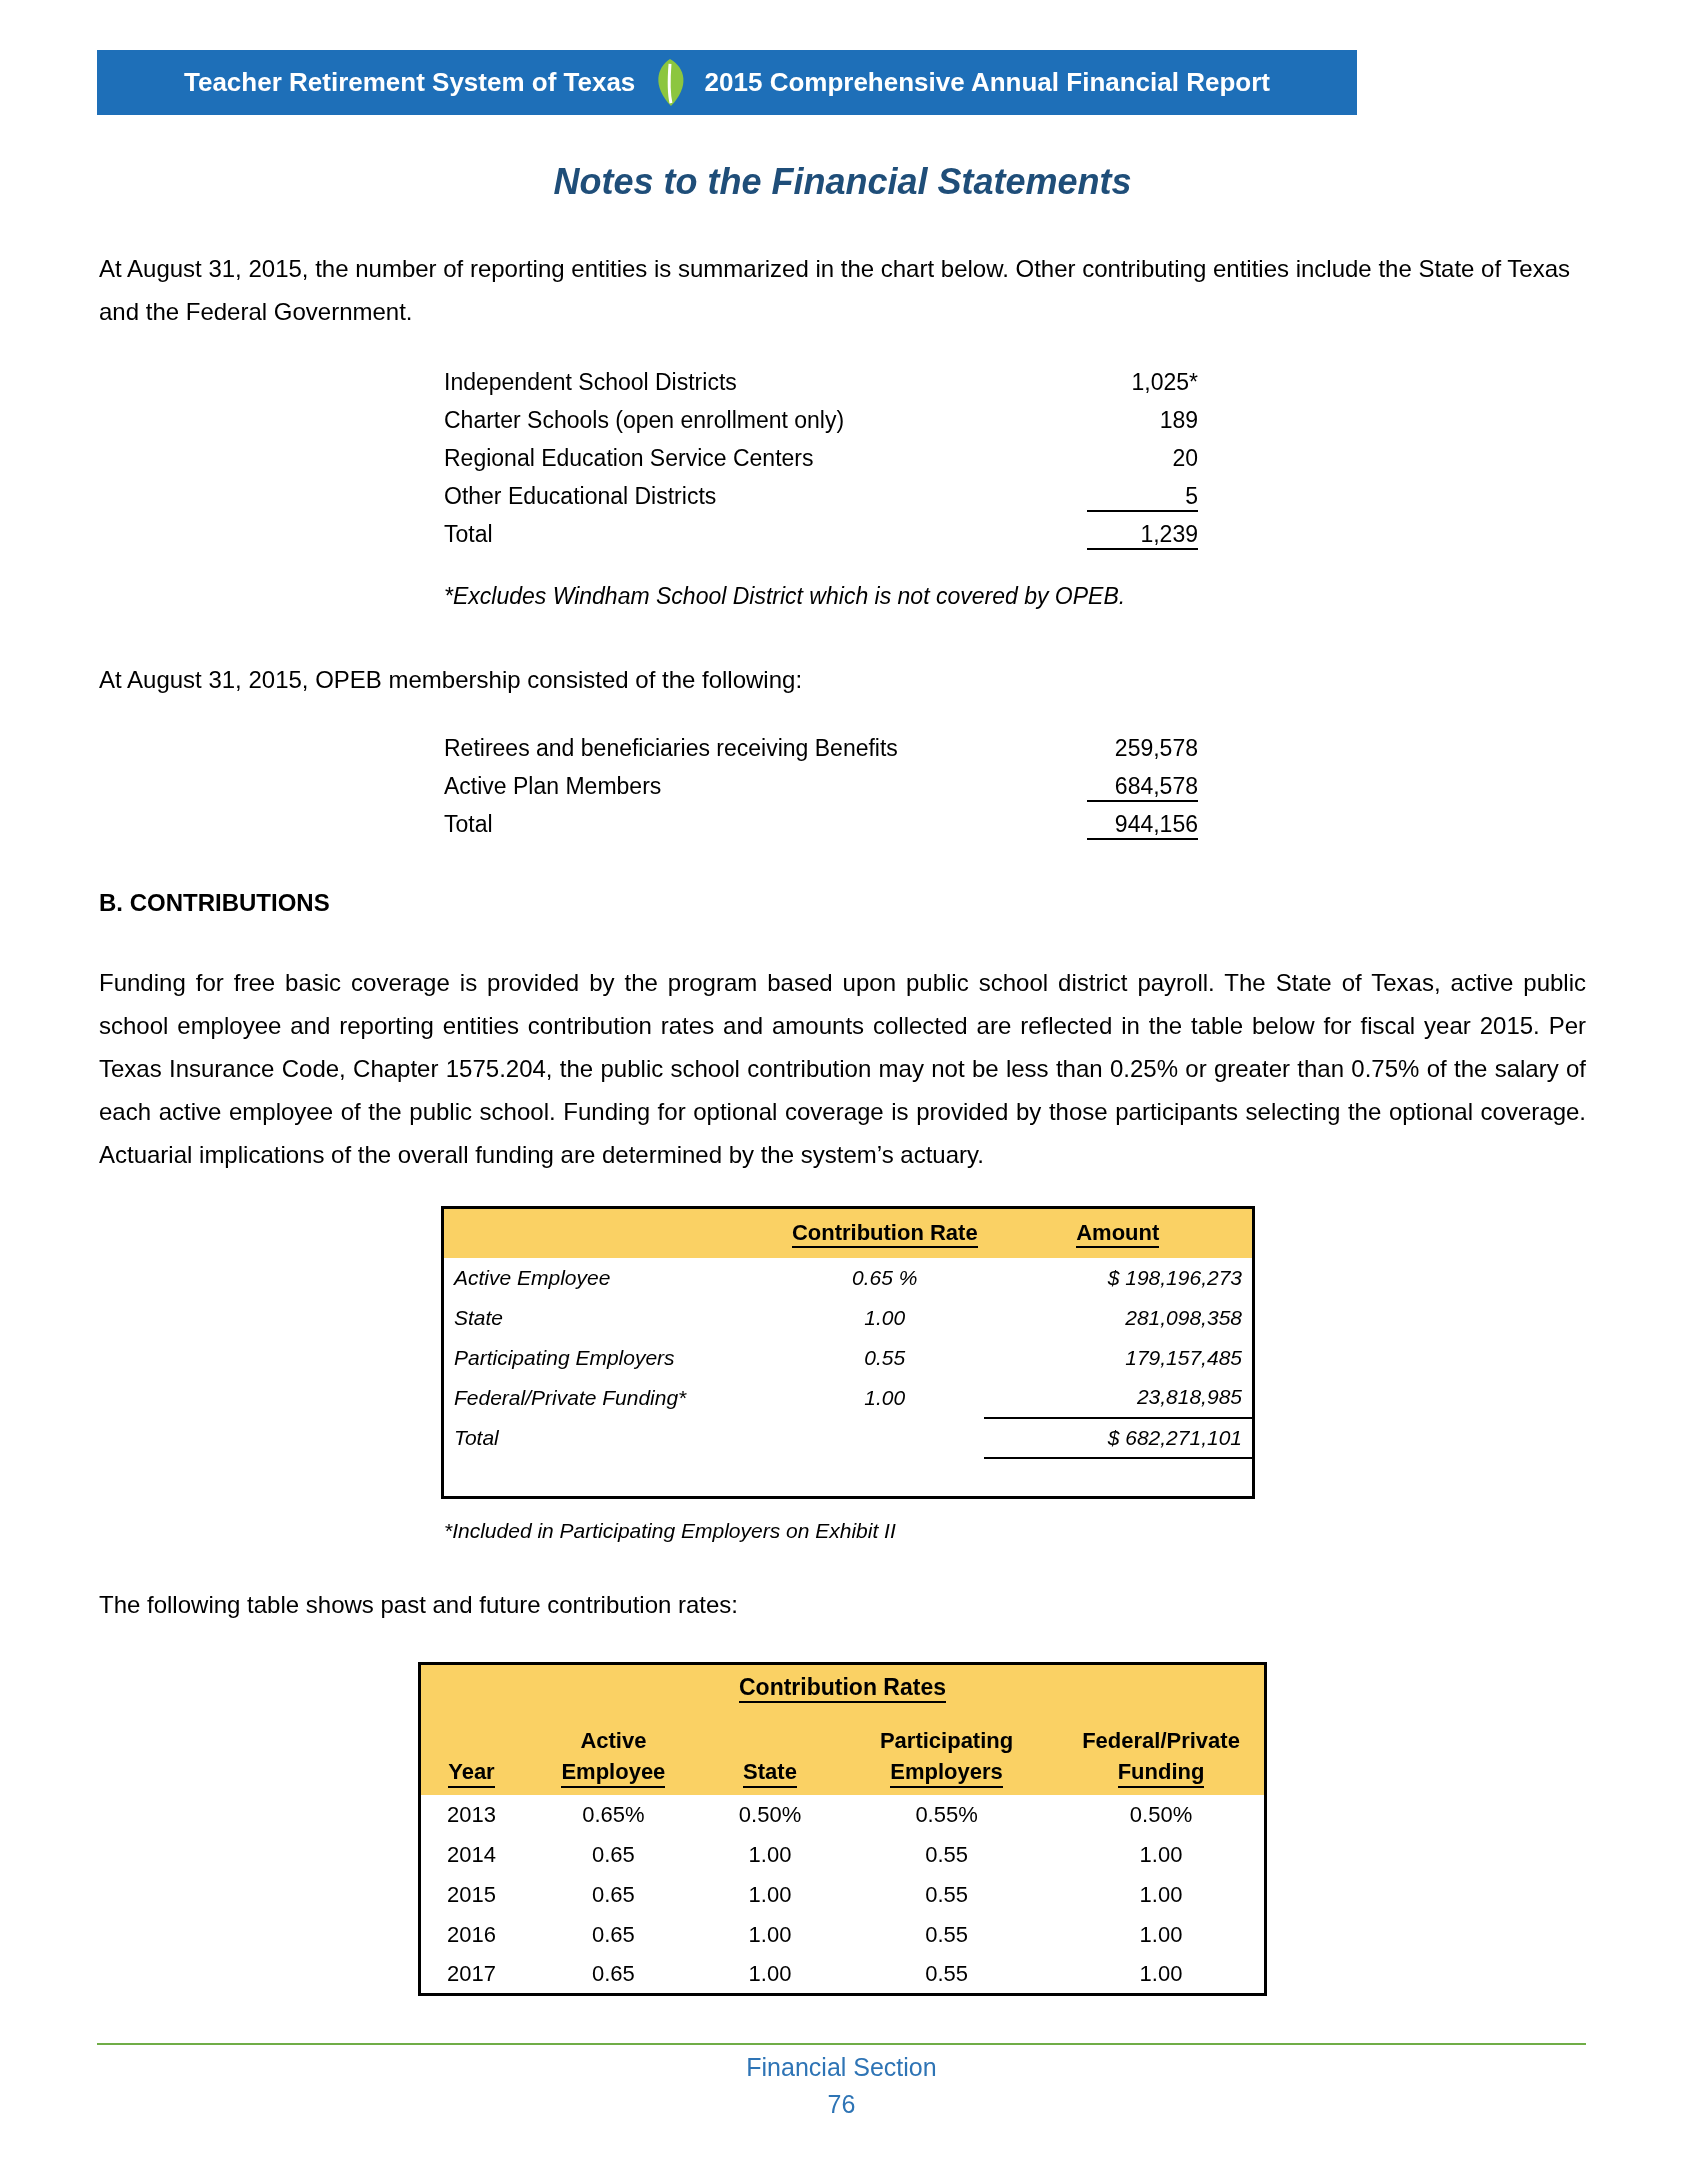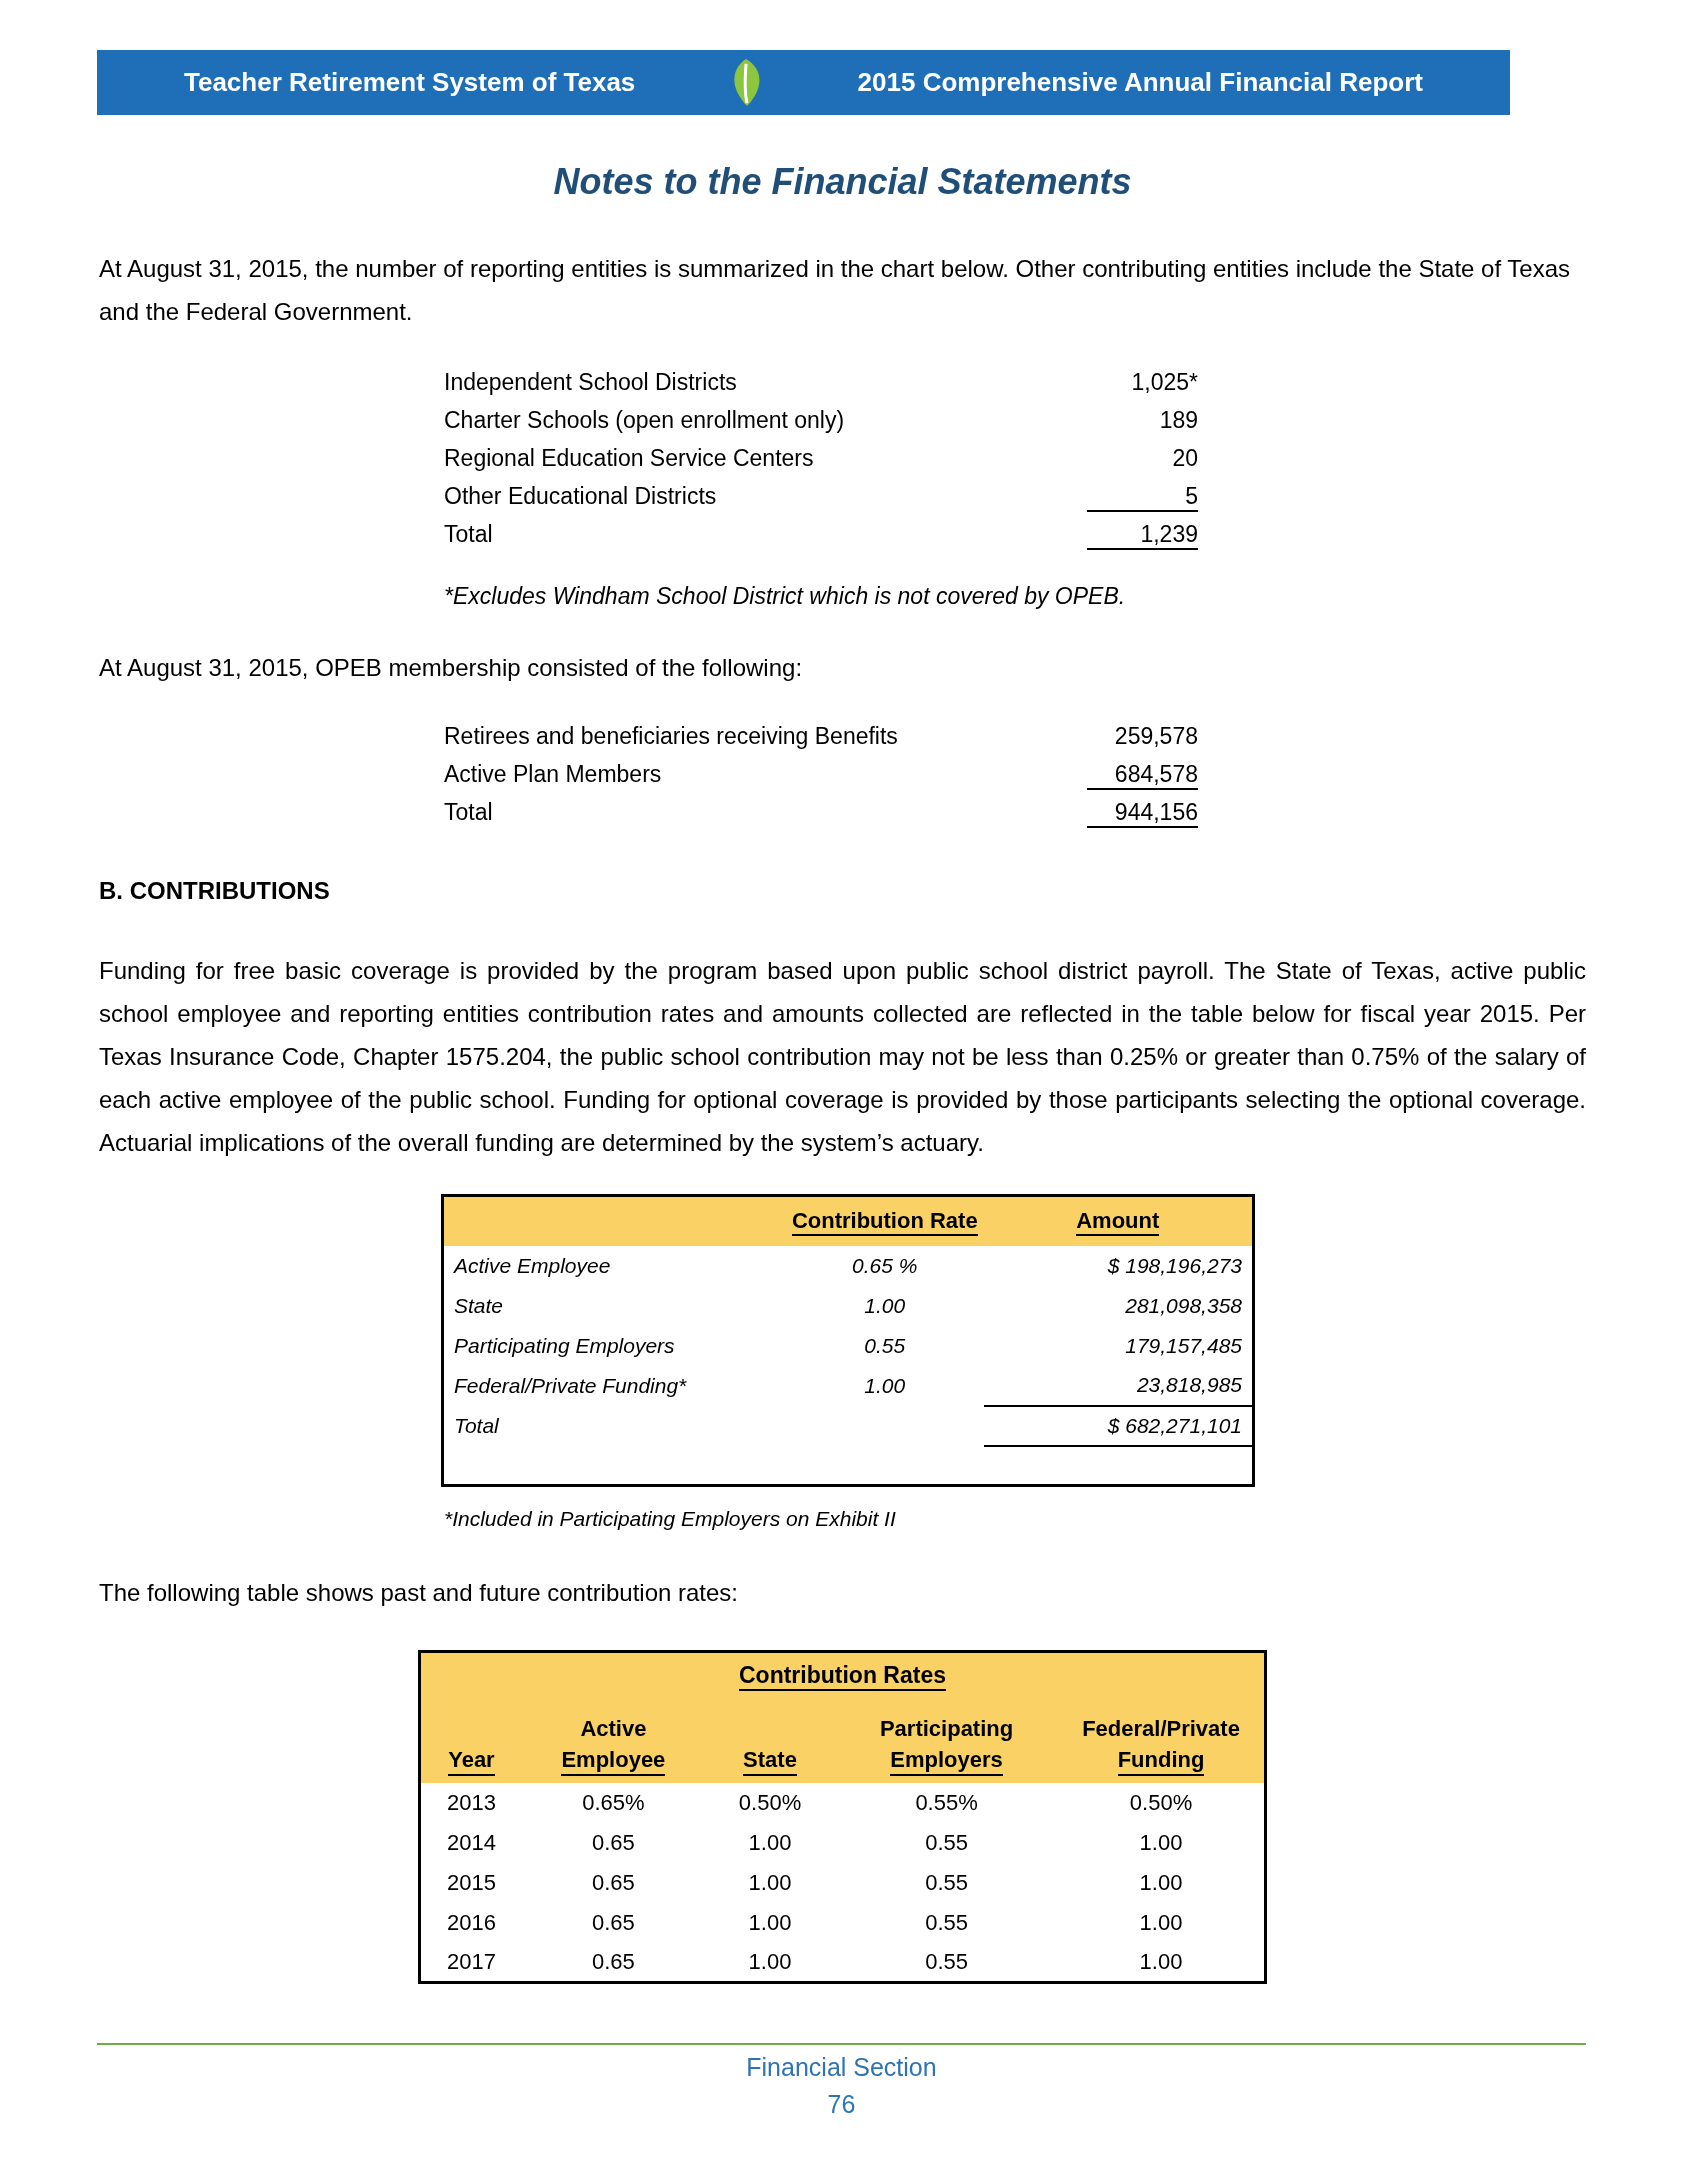--- a/index.html
+++ b/index.html
@@ -1,21 +1,21 @@
 <!DOCTYPE html>
 <html style="--header-bar: #1E6FB8; --table-header-bg: #FAD164; --title: #1F4E79; --footer-text: #2E74B5; --footer-rule: #70AD47; --logo-leaf: #8CC63F;"><head>
 <meta charset="utf-8">
 <style>
 *{box-sizing:border-box;margin:0;padding:0;}
 html,body{background:#ffffff;}
 body{font-family:"Liberation Sans",sans-serif;color:#000;}
 .page{position:relative;width:1683px;height:2178px;background:#fff;overflow:hidden;}
 
 
-.topbar{position:absolute;left:97px;top:50px;width:1413px;height:65px;
+.topbar{position:absolute;left:97px;top:50px;width:1260px;height:65px;
   background:var(--header-bar,#1E6FB8);display:flex;align-items:center;
   justify-content:space-between;padding:0 87px;}
 .topbar .txt{color:#fff;font-weight:700;font-size:26px;white-space:nowrap;}
 .leaf{display:flex;align-items:center;}
 
 
 .main{position:absolute;left:99px;top:115px;width:1487px;}
 .title{margin-top:46px;text-align:center;font-size:36px;font-weight:700;
   font-style:italic;color:var(--title,#1F4E79);}
 .body-p{margin-top:44px;font-size:24px;line-height:43px;}
@@ -103,21 +103,21 @@
         <span class="mini-val u">5</span>
       </div>
       <div class="mini-row">
         <span class="mini-label">Total</span>
         <span class="mini-val u">1,239</span>
       </div>
     </div>
 
     <p class="fnote">*Excludes Windham School District which is not covered by OPEB.</p>
 
-    <p class="body-p" style="margin-top:36px">At August 31, 2015, OPEB membership consisted of the following:</p>
+    <p class="body-p" style="margin-top:48px">At August 31, 2015, OPEB membership consisted of the following:</p>
 
     <div class="mini" style="margin-top:34px">
       <div class="mini-row">
         <span class="mini-label">Retirees and beneficiaries receiving Benefits</span>
         <span class="mini-val">259,578</span>
       </div>
       <div class="mini-row">
         <span class="mini-label">Active Plan Members</span>
         <span class="mini-val u">684,578</span>
       </div>

